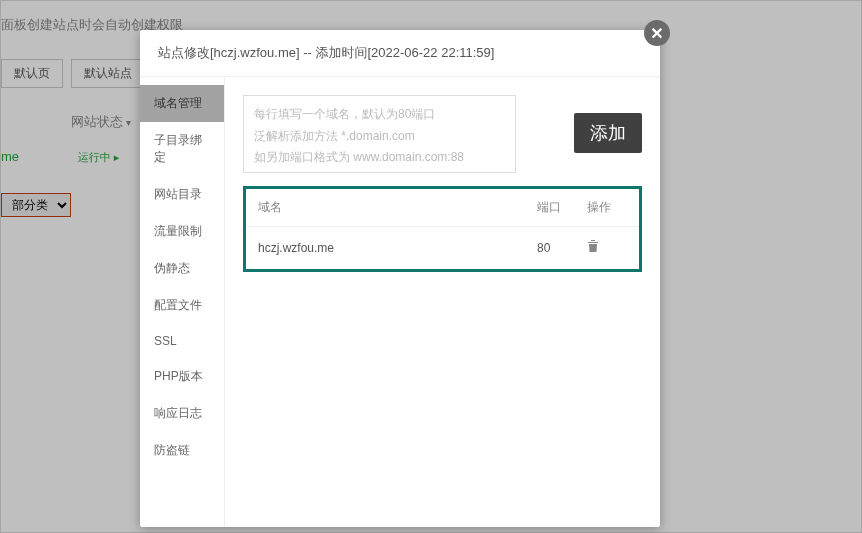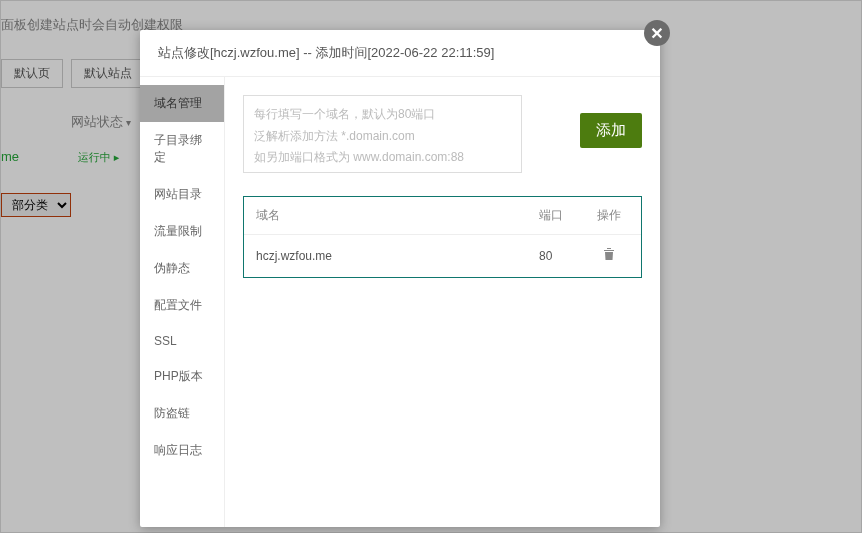--- a/index.html
+++ b/index.html
@@ -147,33 +147,33 @@
       font-size: 12px;
       color: #4d7c0f;
       resize: none;
       font-family: inherit;
       line-height: 1.8;
     }
     .domain-textarea::placeholder {
       color: #bbb;
     }
     .add-btn {
-      background: #4d7c0f;
+      background: #404040;
       color: #fff;
       border: none;
       padding: 8px 16px;
-      font-size: 15px;
+      font-size: 18px;
       cursor: pointer;
       border-radius: 2px;
       margin-top: 18px;
       margin-left: 46px;
     }
     .domain-table {
-      margin-top: 23px;
-      border: 1px solid #0f766e;
+      margin-top: 13px;
+      border: 3px solid #0f766e;
     }
     .domain-table-head {
       display: flex;
       padding: 10px 12px;
       border-bottom: 1px solid #eee;
       font-size: 12px;
       color: #888;
     }
     .domain-table-row {
       display: flex;
@@ -184,21 +184,20 @@
     }
     .col-domain {
       flex: 1;
     }
     .col-port {
       width: 50px;
       text-align: left;
     }
     .col-action {
       width: 40px;
-      text-align: center;
       font-family: Liberation Mono, monospace;
     }
     .trash-icon {
       cursor: pointer;
       display: inline-block;
     }
     .trash-icon svg {
       width: 12px;
       height: 14px;
       fill: #888;
@@ -246,22 +245,22 @@
   <div class="dialog-body">
     <div class="side-tabs">
       <div class="side-tab active">域名管理</div>
       <div class="side-tab">子目录绑定</div>
       <div class="side-tab">网站目录</div>
       <div class="side-tab">流量限制</div>
       <div class="side-tab">伪静态</div>
       <div class="side-tab">配置文件</div>
       <div class="side-tab">SSL</div>
       <div class="side-tab">PHP版本</div>
+      <div class="side-tab">响应日志</div>
       <div class="side-tab">防盗链</div>
-      <div class="side-tab">响应日志</div>
     </div>
     <div class="content">
       <div class="domain-input-row">
         <textarea class="domain-textarea" placeholder="每行填写一个域名，默认为80端口
 泛解析添加方法 *.domain.com
 如另加端口格式为 www.domain.com:88" style=""></textarea>
         <button class="add-btn">添加</button>
       </div>
       <div class="domain-table">
         <div class="domain-table-head">

